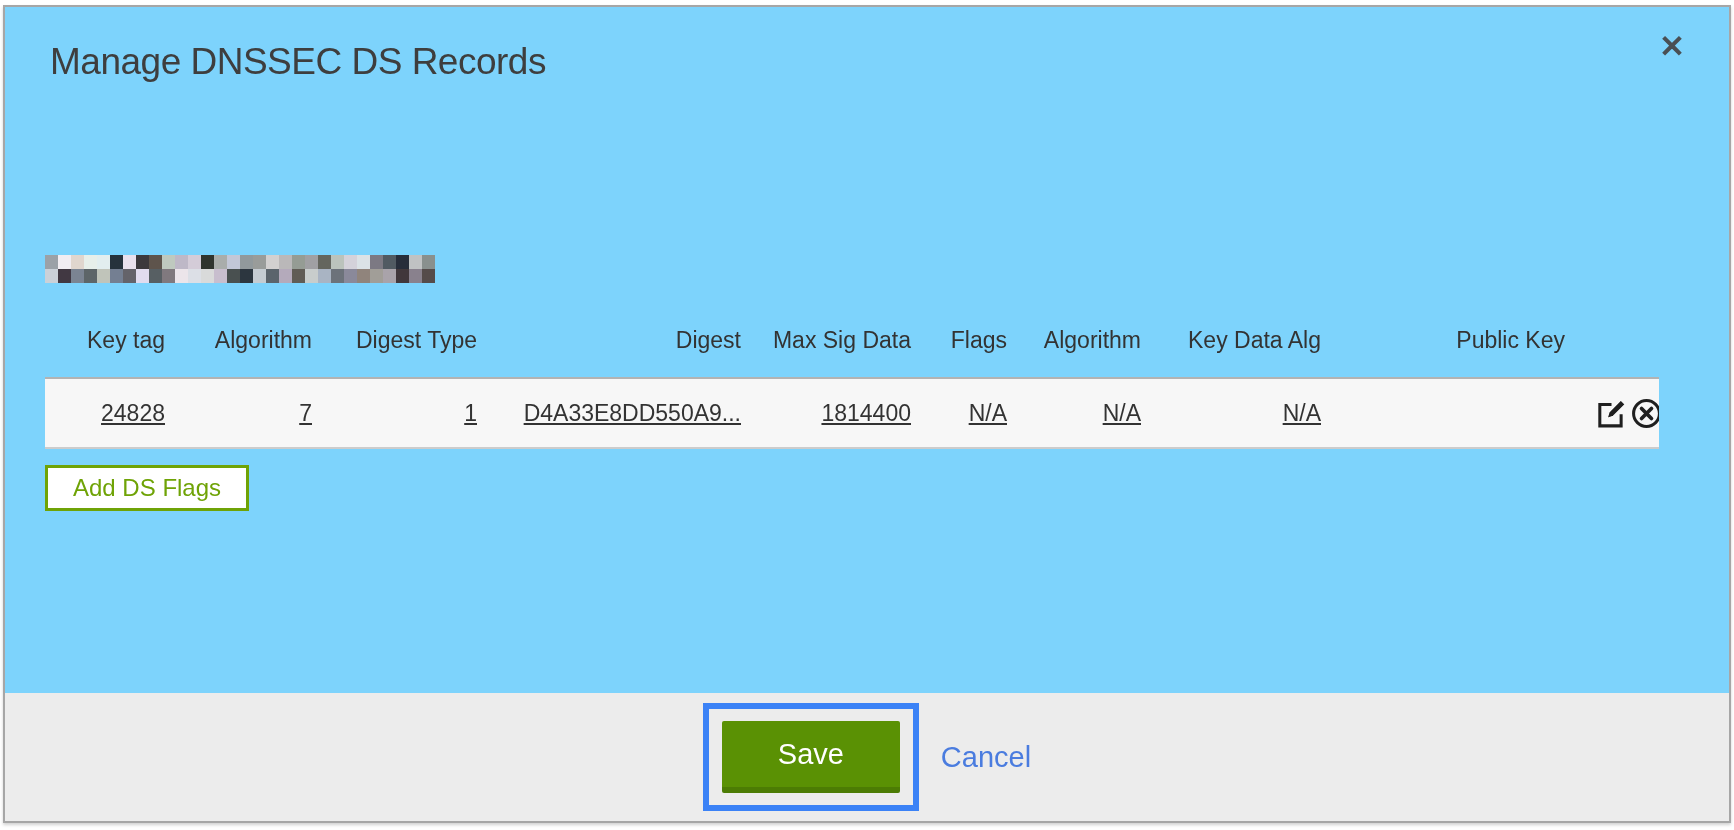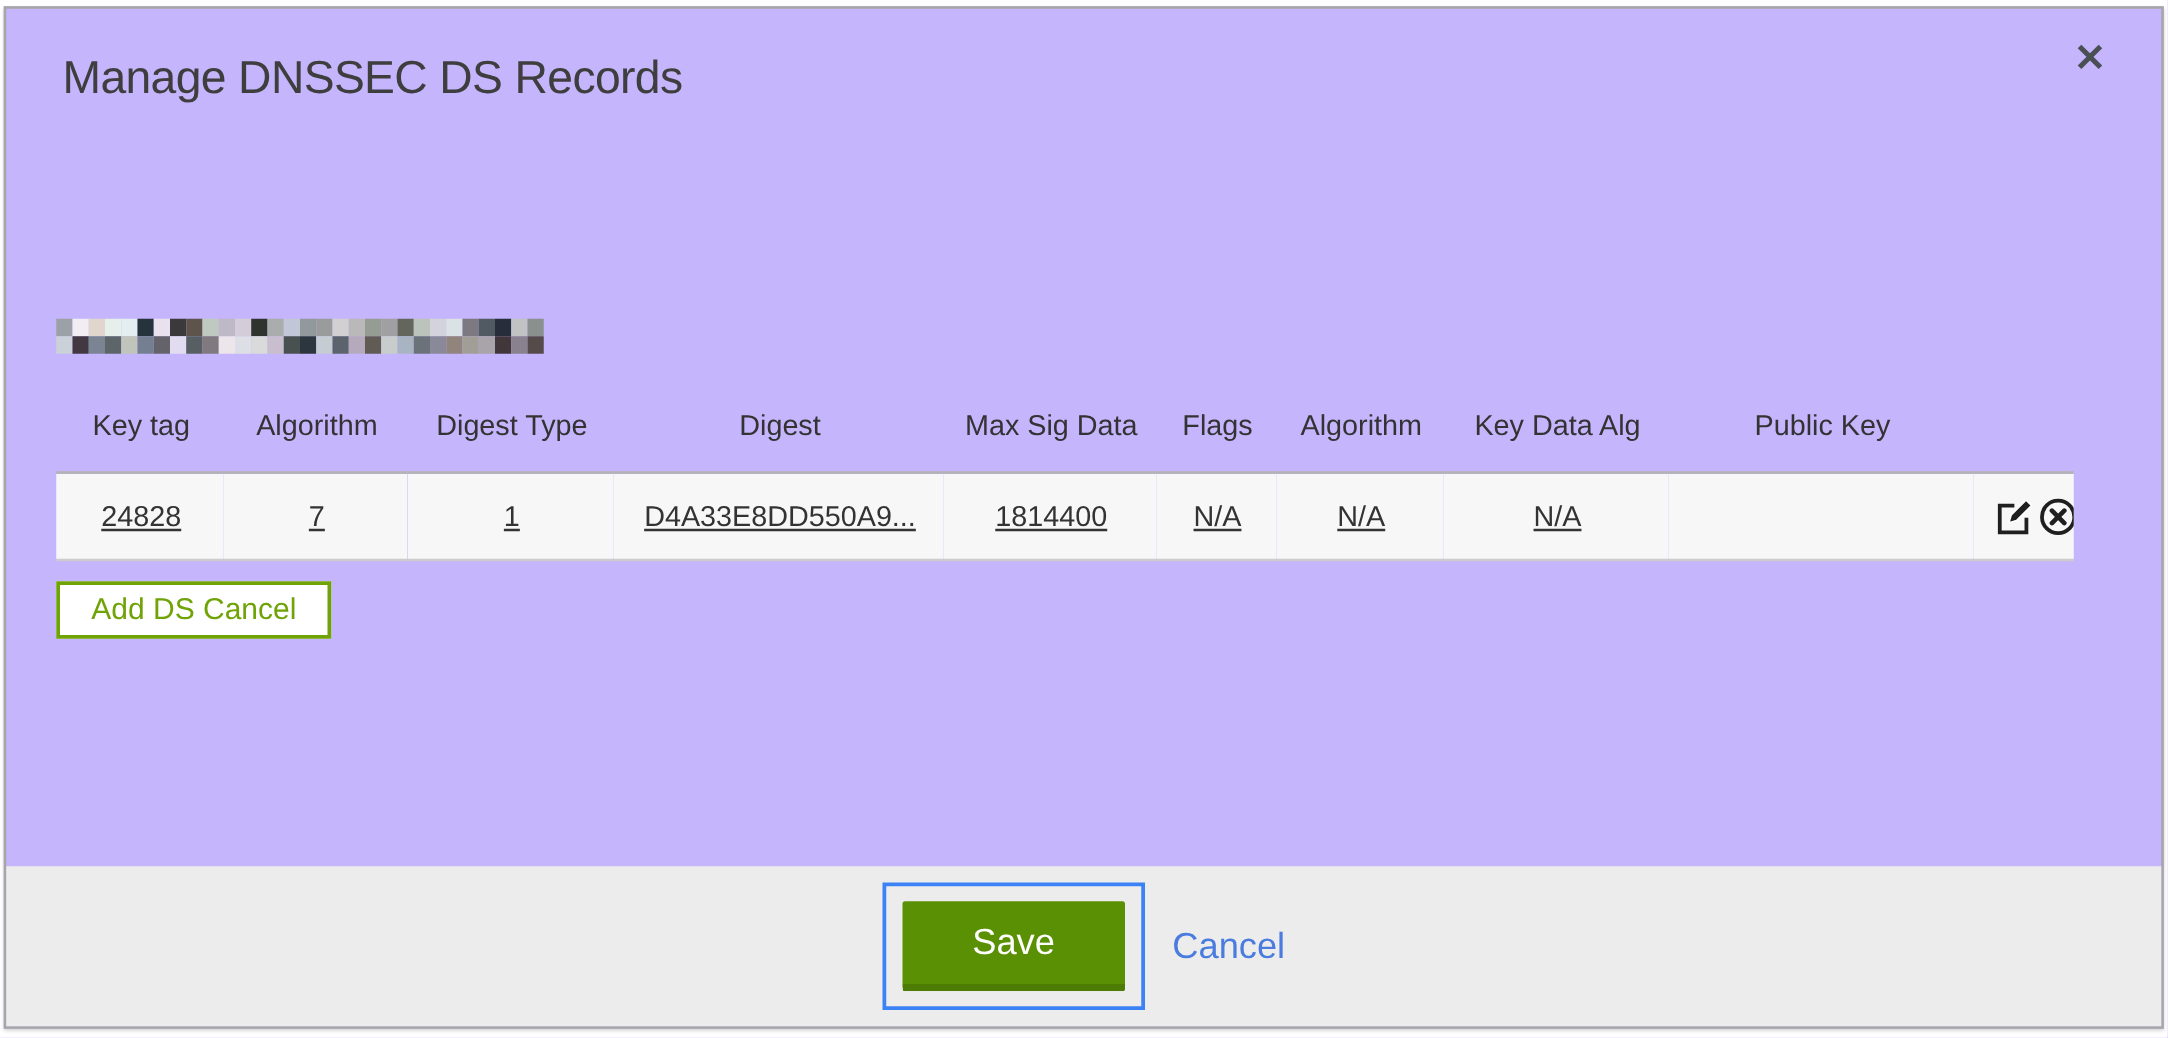--- a/index.html
+++ b/index.html
@@ -6,21 +6,21 @@
   html, body {
     width: 1734px; height: 830px;
     background: #ffffff;
     font-family: "Liberation Sans", sans-serif;
     overflow: hidden;
   }
   .modal {
     position: absolute;
     left: 3px; top: 5px;
     width: 1728px; height: 818px;
-    background: #c4b5fd;
+    background: #7dd3fc;
     border: 2px solid #a6a6a6;
     box-shadow: 0 2px 3px rgba(0,0,0,.18);
   }
   .modal-title {
     margin: 34px 0 0 45px;
     font-size: 37px;
     font-weight: 400;
     letter-spacing: -0.5px;
     color: #3e3e3e;
     line-height: 42px;
@@ -51,21 +51,21 @@
   .table-wrap { margin: 21px 40px 0 40px; }
   table {
     width: 1614px;
     border-collapse: collapse;
     table-layout: fixed;
     font-size: 23px;
     color: #333333;
     border-bottom: 2px solid #cccccc;
   }
   th, td {
-    text-align: center;
+    text-align: right;
     padding: 0 14px 0 16px;
     overflow: hidden;
     white-space: nowrap;
   }
   col.c1 { width: 134px; }  col.c2 { width: 147px; }
   col.c3 { width: 165px; }  col.c4 { width: 264px; }
   col.c5 { width: 170px; }  col.c6 { width: 96px; }
   col.c7 { width: 134px; }  col.c8 { width: 180px; }
   col.c9 { width: 244px; }  col.c10 { width: 80px; }
   thead tr { height: 74px; border-bottom: 2px solid #b3b3b3; }
@@ -97,21 +97,21 @@
   .modal-footer {
     position: absolute;
     left: 0; right: 0; bottom: 0;
     height: 128px;
     background: #ececec;
     display: flex;
     align-items: center;
     justify-content: center;
   }
   .annotation-box {
-    border: 3px solid #3b82f6;
+    border: 6px solid #3b82f6;
     padding: 12px 13px;
     display: inline-flex;
     background: transparent;
     align-items: center;
   }
   .save-btn {
     width: 178px; height: 72px;
     background: #5a9104;
     border: none;
     border-bottom: 6px solid #4c7c04;
@@ -246,21 +246,21 @@
                   <path d="M8.9 15.4 L10.2 10.9 L18.8 2.3 L21.9 5.4 L13.3 14 L8.9 15.4 Z" fill="#1f1f1f" stroke="#ffffff" stroke-width="0.8"></path>
                 </svg></span><span class="icon-btn"><svg width="33" height="33" viewBox="0 0 24 24">
                   <circle cx="12" cy="12" r="9.4" fill="none" stroke="#1f1f1f" stroke-width="2.2"></circle>
                   <path d="M8.4 8.4 L15.6 15.6 M15.6 8.4 L8.4 15.6" stroke="#1f1f1f" stroke-width="2.7" stroke-linecap="round"></path>
                 </svg></span></td>
           </tr>
         </tbody>
     </table>
   </div>
 
-  <button class="add-btn">Add DS Cancel</button>
+  <button class="add-btn">Add DS Flags</button>
 
   <div class="modal-footer">
     <div class="annotation-box">
       <button class="save-btn">Save</button>
     </div>
     <a class="cancel-link">Cancel</a>
   </div>
 
 </div>
 

